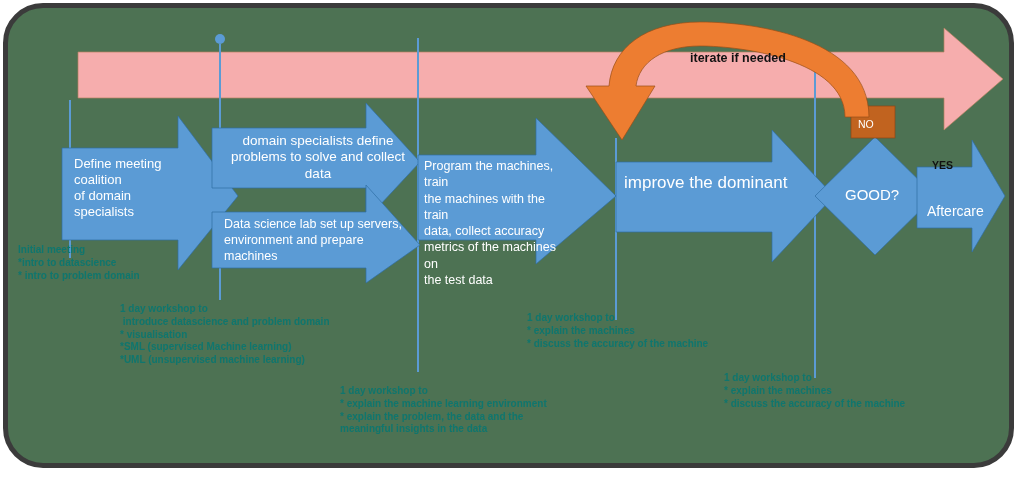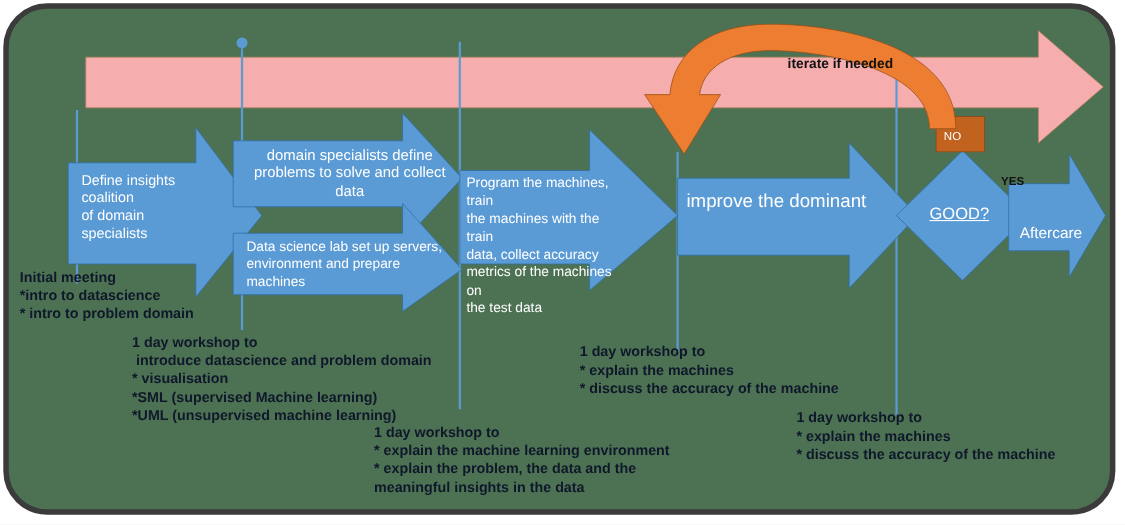--- a/index.html
+++ b/index.html
@@ -13,22 +13,22 @@
   #frame{
     position:absolute;left:3px;top:3px;
     width:1011px;height:465px;
     background:#4d7253;
     border:5px solid #3b3b3b;
     border-radius:40px;
     box-sizing:border-box;
   }
   #stage{position:absolute;left:0;top:0;width:1023px;height:477px;}
   svg.layer{position:absolute;left:0;top:0;width:1023px;height:477px;overflow:visible;}
-  .note{position:absolute;color:#0f172a;font-family:"Liberation Sans",sans-serif;
-        font-weight:bold;font-size:13px;line-height:1.28;white-space:pre;}
+  .note{position:absolute;color:#0f766e;font-family:"Liberation Sans",sans-serif;
+        font-weight:bold;font-size:10px;line-height:1.28;white-space:pre;}
   .kw{position:absolute;color:#111111;font-family:"Liberation Sans",sans-serif;font-weight:bold;}
   .wlbl{position:absolute;color:#ffffff;font-family:"Liberation Sans",sans-serif;}
 </style>
 </head>
 <body>
 
 <div id="canvas">
   <div id="frame"></div>
 
   <div id="stage">
@@ -65,49 +65,49 @@
            C 645,22 612,48 609,86
            L 586,86
            L 622,140
            L 655,86
            L 636,86
            C 639,62 663,46 700,46
            C 742,46 845,60 845,117
            Z" fill="#ed7d31" stroke="#9a4f17" stroke-width="0.7"></path>
     </svg>
 
-    <div class="wlbl" style="left:74px;top:156px;width:120px;font-size:13px;line-height:1.22;white-space:pre-line;">Define insights
+    <div class="wlbl" style="left:74px;top:156px;width:120px;font-size:13px;line-height:1.22;white-space:pre-line;">Define meeting
 coalition
 of domain specialists</div>
 
     <div class="wlbl" style="left:228px;top:133px;width:180px;font-size:13.5px;line-height:1.22;white-space:pre-line;text-align:center;">domain specialists define
 problems to solve and collect
 data</div>
 
     <div class="wlbl" style="left:424px;top:158px;width:135px;font-size:12.5px;line-height:1.3;white-space:pre-line;">Program the machines, train
 the machines with the train
 data, collect accuracy
 metrics of the machines on
 the test data</div>
 
     <div class="wlbl" style="left:224px;top:217px;width:180px;font-size:12.5px;line-height:1.26;white-space:pre-line;">Data science lab set up servers,
 environment and prepare
 machines</div>
 
     <div class="wlbl" style="left:624px;top:173px;font-size:17px;white-space:pre-line;">improve the dominant</div>
 
-    <div class="wlbl" style="left:845px;top:186px;font-size:15px;text-decoration:underline;">GOOD?</div>
+    <div class="wlbl" style="left:845px;top:186px;font-size:15px;">GOOD?</div>
 
     <div class="wlbl" style="left:927px;top:203px;font-size:14px;">Aftercare</div>
 
     <div class="wlbl" style="left:858px;top:118px;font-size:10.5px;">NO</div>
 
-    <div class="kw" style="left:910px;top:159px;font-size:10.5px;">YES</div>
+    <div class="kw" style="left:932px;top:159px;font-size:10.5px;">YES</div>
 
-    <div class="kw" style="left:690px;top:51px;font-size:12.5px;margin-left:26px;">iterate if needed</div>
+    <div class="kw" style="left:690px;top:51px;font-size:12.5px;">iterate if needed</div>
 
     <div class="note" style="left:18px;top:244px;">Initial meeting
 *intro to datascience
 * intro to problem domain</div>
 
     <div class="note" style="left:120px;top:303px;">1 day workshop to
  introduce datascience and problem domain
 * visualisation
 *SML (supervised Machine learning)
 *UML (unsupervised machine learning)</div>

